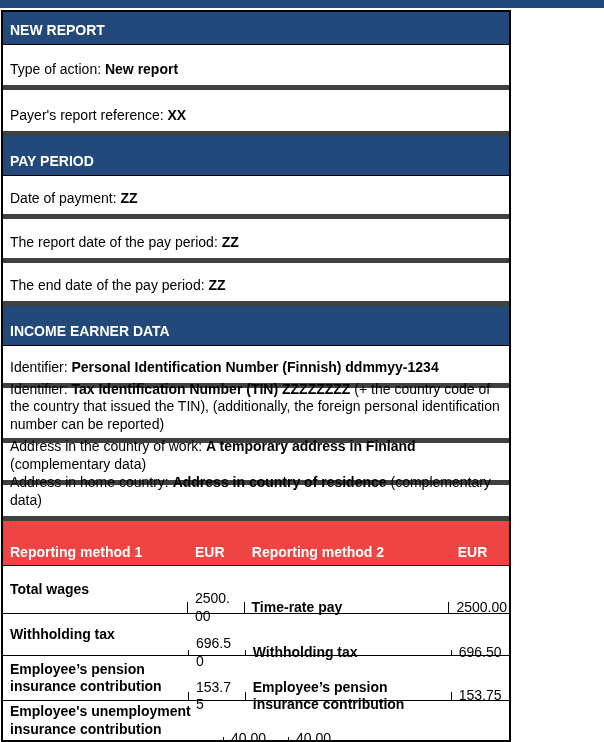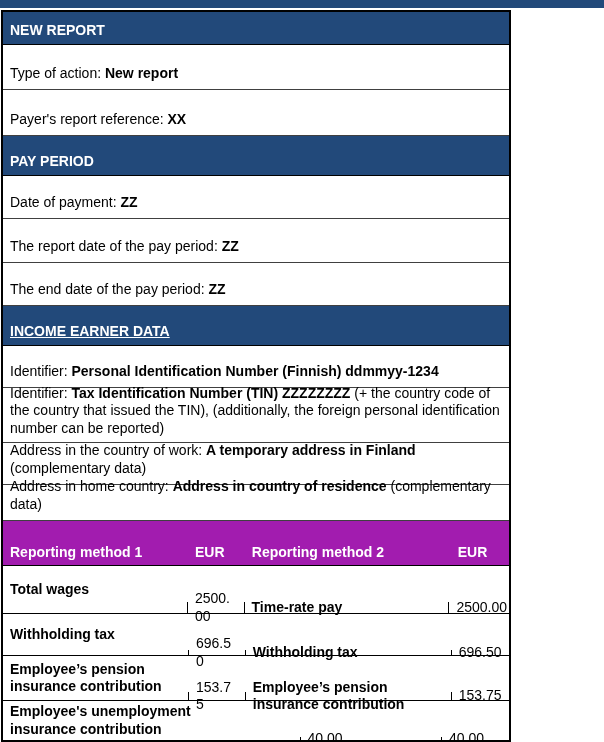--- a/index.html
+++ b/index.html
@@ -16,39 +16,39 @@
     border:2px solid #000;background:#fff;
   }
   .bar{
     box-sizing:border-box;color:#fff;font-weight:bold;
     display:flex;align-items:flex-end;
     padding:0 7px 6px 7px;border-bottom:1px solid #000;
   }
   .row{
     box-sizing:border-box;background:#fff;
     display:flex;align-items:flex-end;
-    padding:0 8px 7px 7px;border-bottom:1px solid #404040;
+    padding:0 8px 7px 7px;border-bottom:5px solid #404040;
     line-height:1.25;
   }
   .h33{height:33px}.h45{height:45px}.h46{height:46px}.h40{height:40px}
   .h43{height:43px}.h44{height:44px}.h42{height:42px}.h55{height:55px}
   .h36{height:36px}.h48{height:48px}
   .row.h55{padding-bottom:5px}
   b{font-weight:bold}
   
   .t-header{
     box-sizing:border-box;height:45px;display:flex;
     border-bottom:1px solid #000;color:#fff;font-weight:bold;
   }
   .th{
     box-sizing:border-box;display:flex;align-items:flex-end;
     padding:0 0 5px 7px;
   }
   .t-row{box-sizing:border-box;display:flex;border-bottom:1px solid #000;background:#fff;}
-  .t-row:last-child{border-bottom:none;justify-content:space-between;}
+  .t-row:last-child{border-bottom:none;}
   .td{
     box-sizing:border-box;display:flex;align-items:center;
     padding:2px 3px 2px 7px;line-height:1.25;
   }
   .td+.td,.th+.th{border-left:0;margin-top:36px;}
   .c1{width:220px;}
   .c2{width:65px;padding-right:8px;}
   .c3{width:245px;}
   .c4{width:68px;padding-right:2px;}
   .td.c2,.td.c3,.td.c4,.th-b{border-left:1px solid #000;}
@@ -80,37 +80,37 @@
   <div class="row h43">
     <span><span>Date of payment: </span><b>ZZ</b></span>
   </div>
   <div class="row h44">
     <span><span>The report date of the pay period: </span><b>ZZ</b></span>
   </div>
   <div class="row h43">
     <span><span>The end date of the pay period: </span><b>ZZ</b></span>
   </div>
 
-  <div class="bar blue h40" style="background: rgb(34, 73, 122); text-decoration: underline;">
+  <div class="bar blue h40" style="background: rgb(34, 73, 122);">
     <span>INCOME EARNER DATA</span>
   </div>
   <div class="row h42">
     <span><span>Identifier: </span><b>Personal Identification Number (Finnish) ddmmyy-1234</b><span></span></span>
   </div>
   <div class="row h55">
     <span><span>Identifier: </span><b>Tax Identification Number (TIN) ZZZZZZZZ</b><span> (+ the country code of the country that issued the TIN), (additionally, the foreign personal identification number can be reported)</span></span>
   </div>
   <div class="row h42">
     <span><span>Address in the country of work: </span><b>A temporary address in Finland</b><span> (complementary data)</span></span>
   </div>
   <div class="row h36">
     <span><span>Address in home country: </span><b>Address in country of residence</b><span> (complementary data)</span></span>
   </div>
 
-  <div class="t-header blue" style="background: #a21caf;">
+  <div class="t-header blue" style="background: #ef4444;">
     <div class="th c1">Reporting method 1</div>
     <div class="th c2">EUR</div>
     <div class="th c3">Reporting method 2</div>
     <div class="th c4">EUR</div>
   </div>
 
   <div class="t-row h48">
     <div class="td c1 bold">Total wages</div>
     <div class="td c2 breakall">2500.00</div>
     <div class="td c3 bold">Time-rate pay</div>

